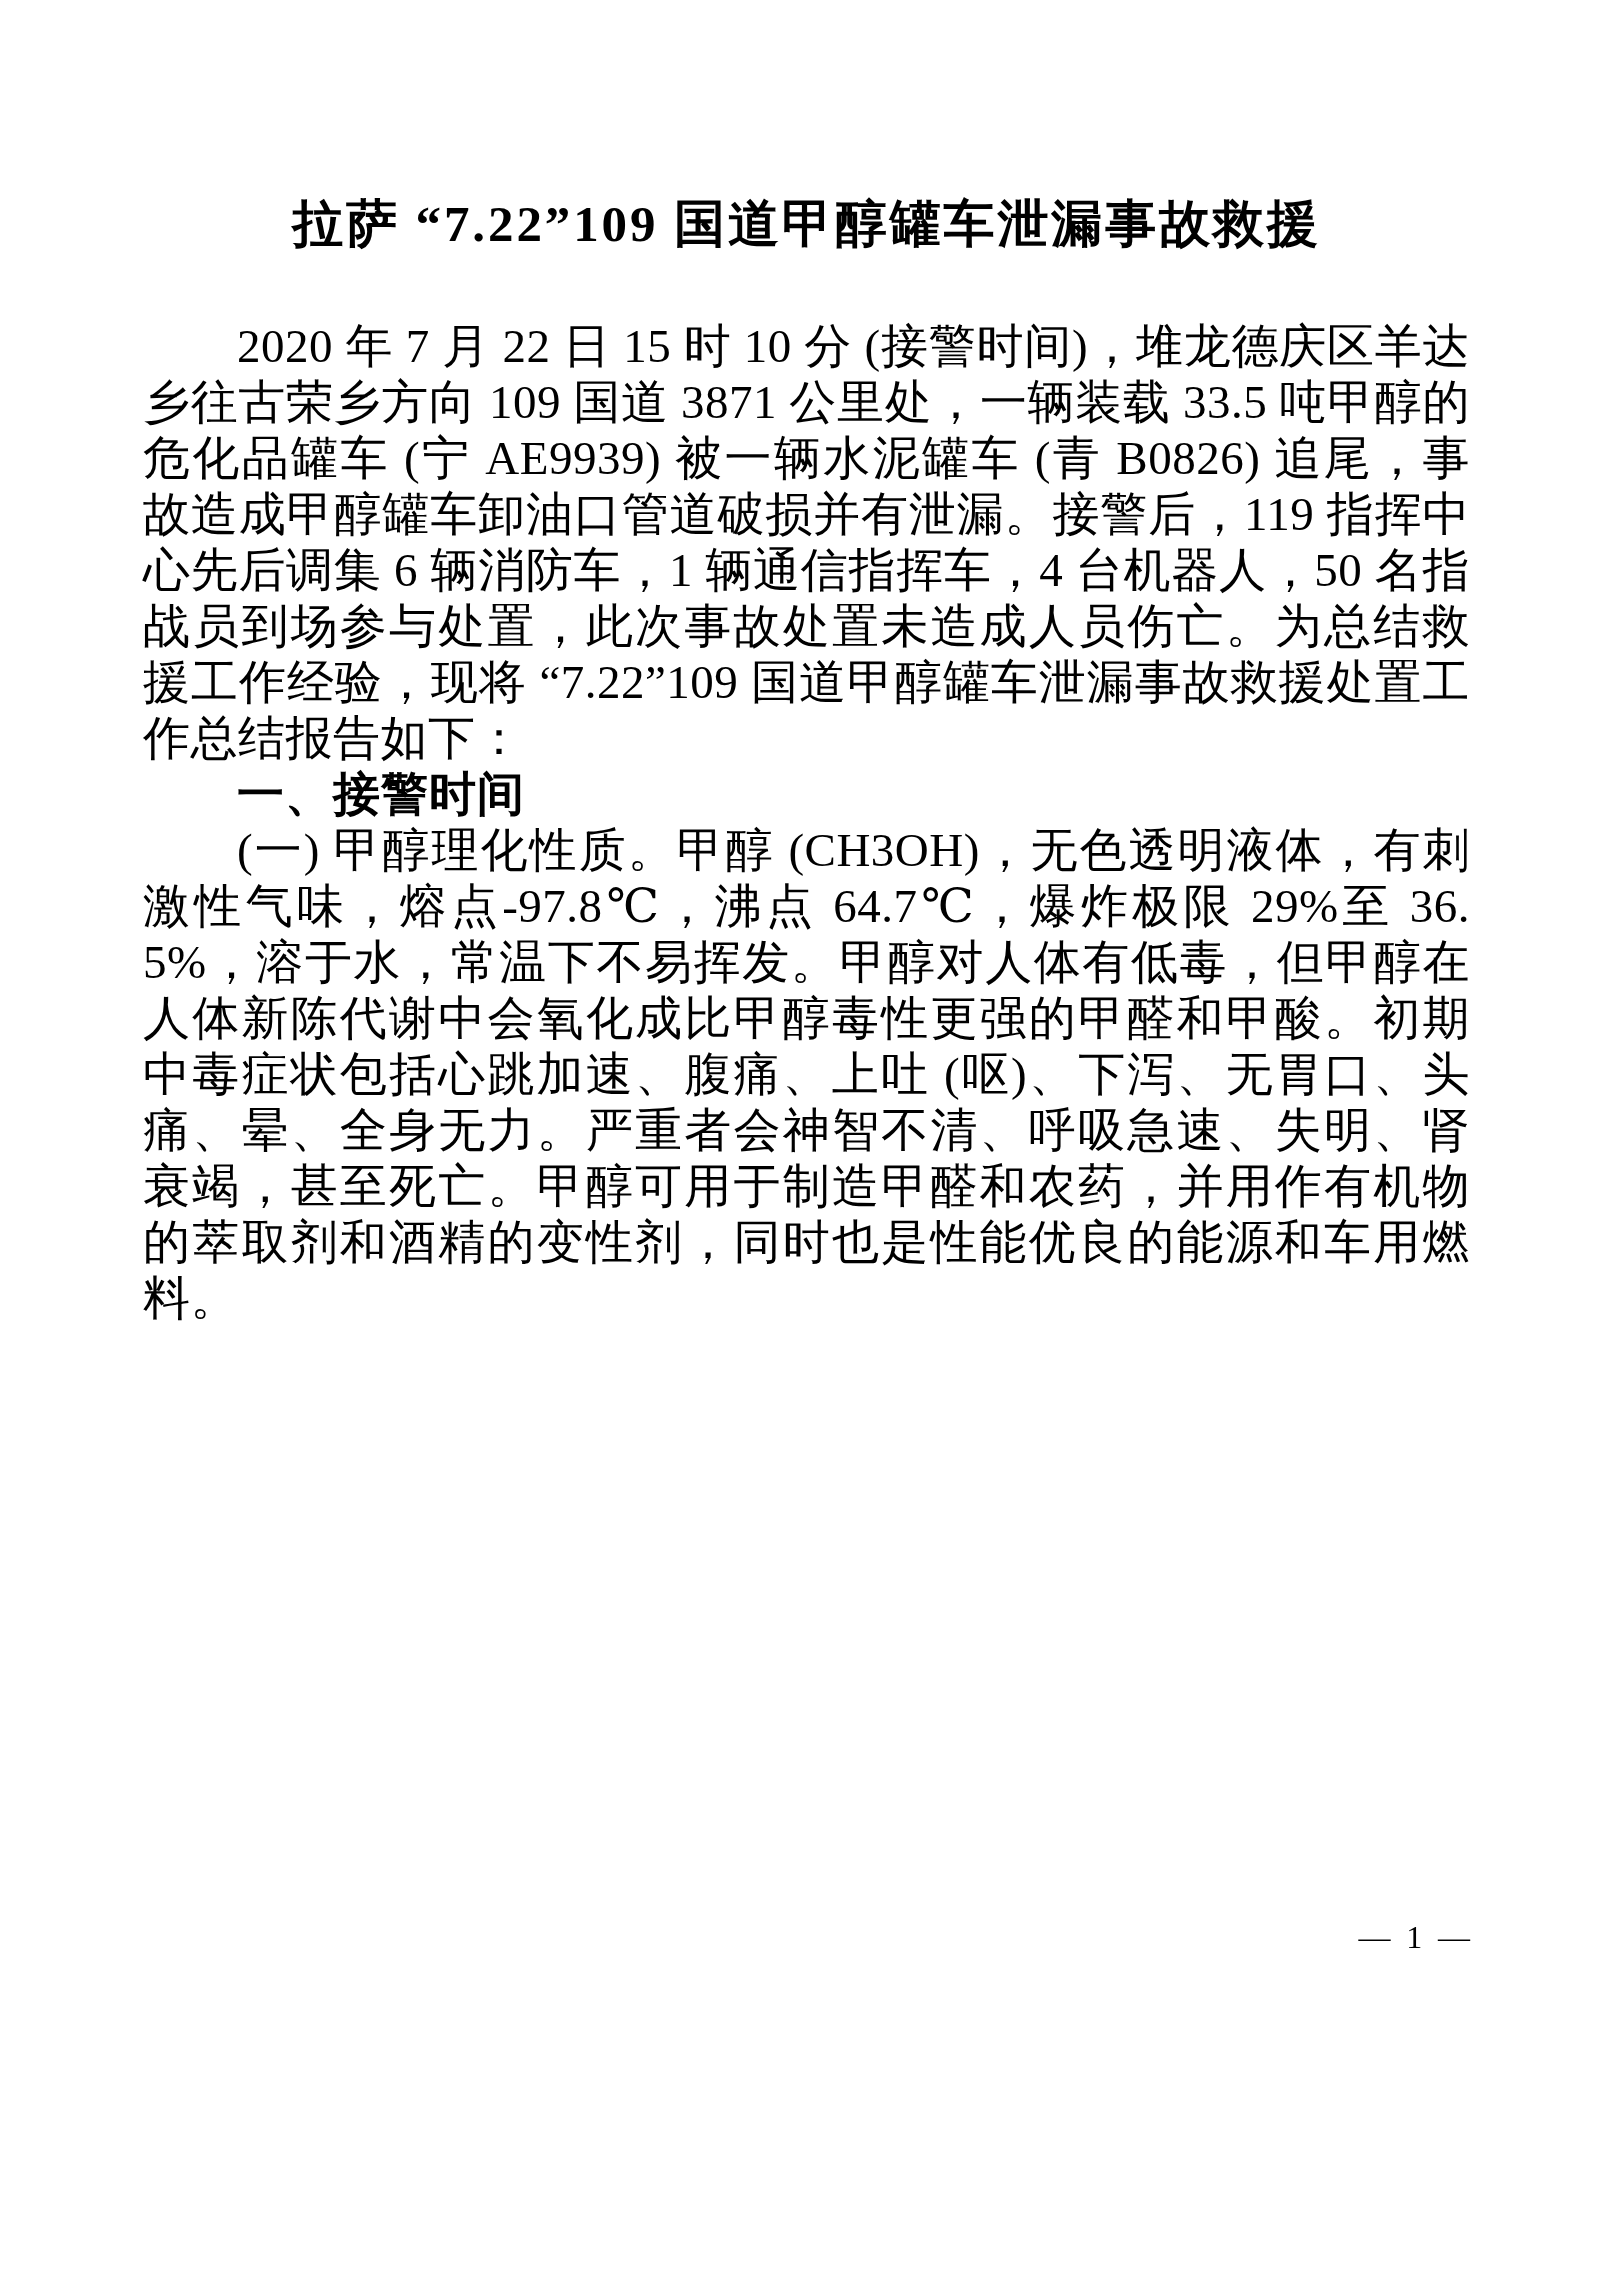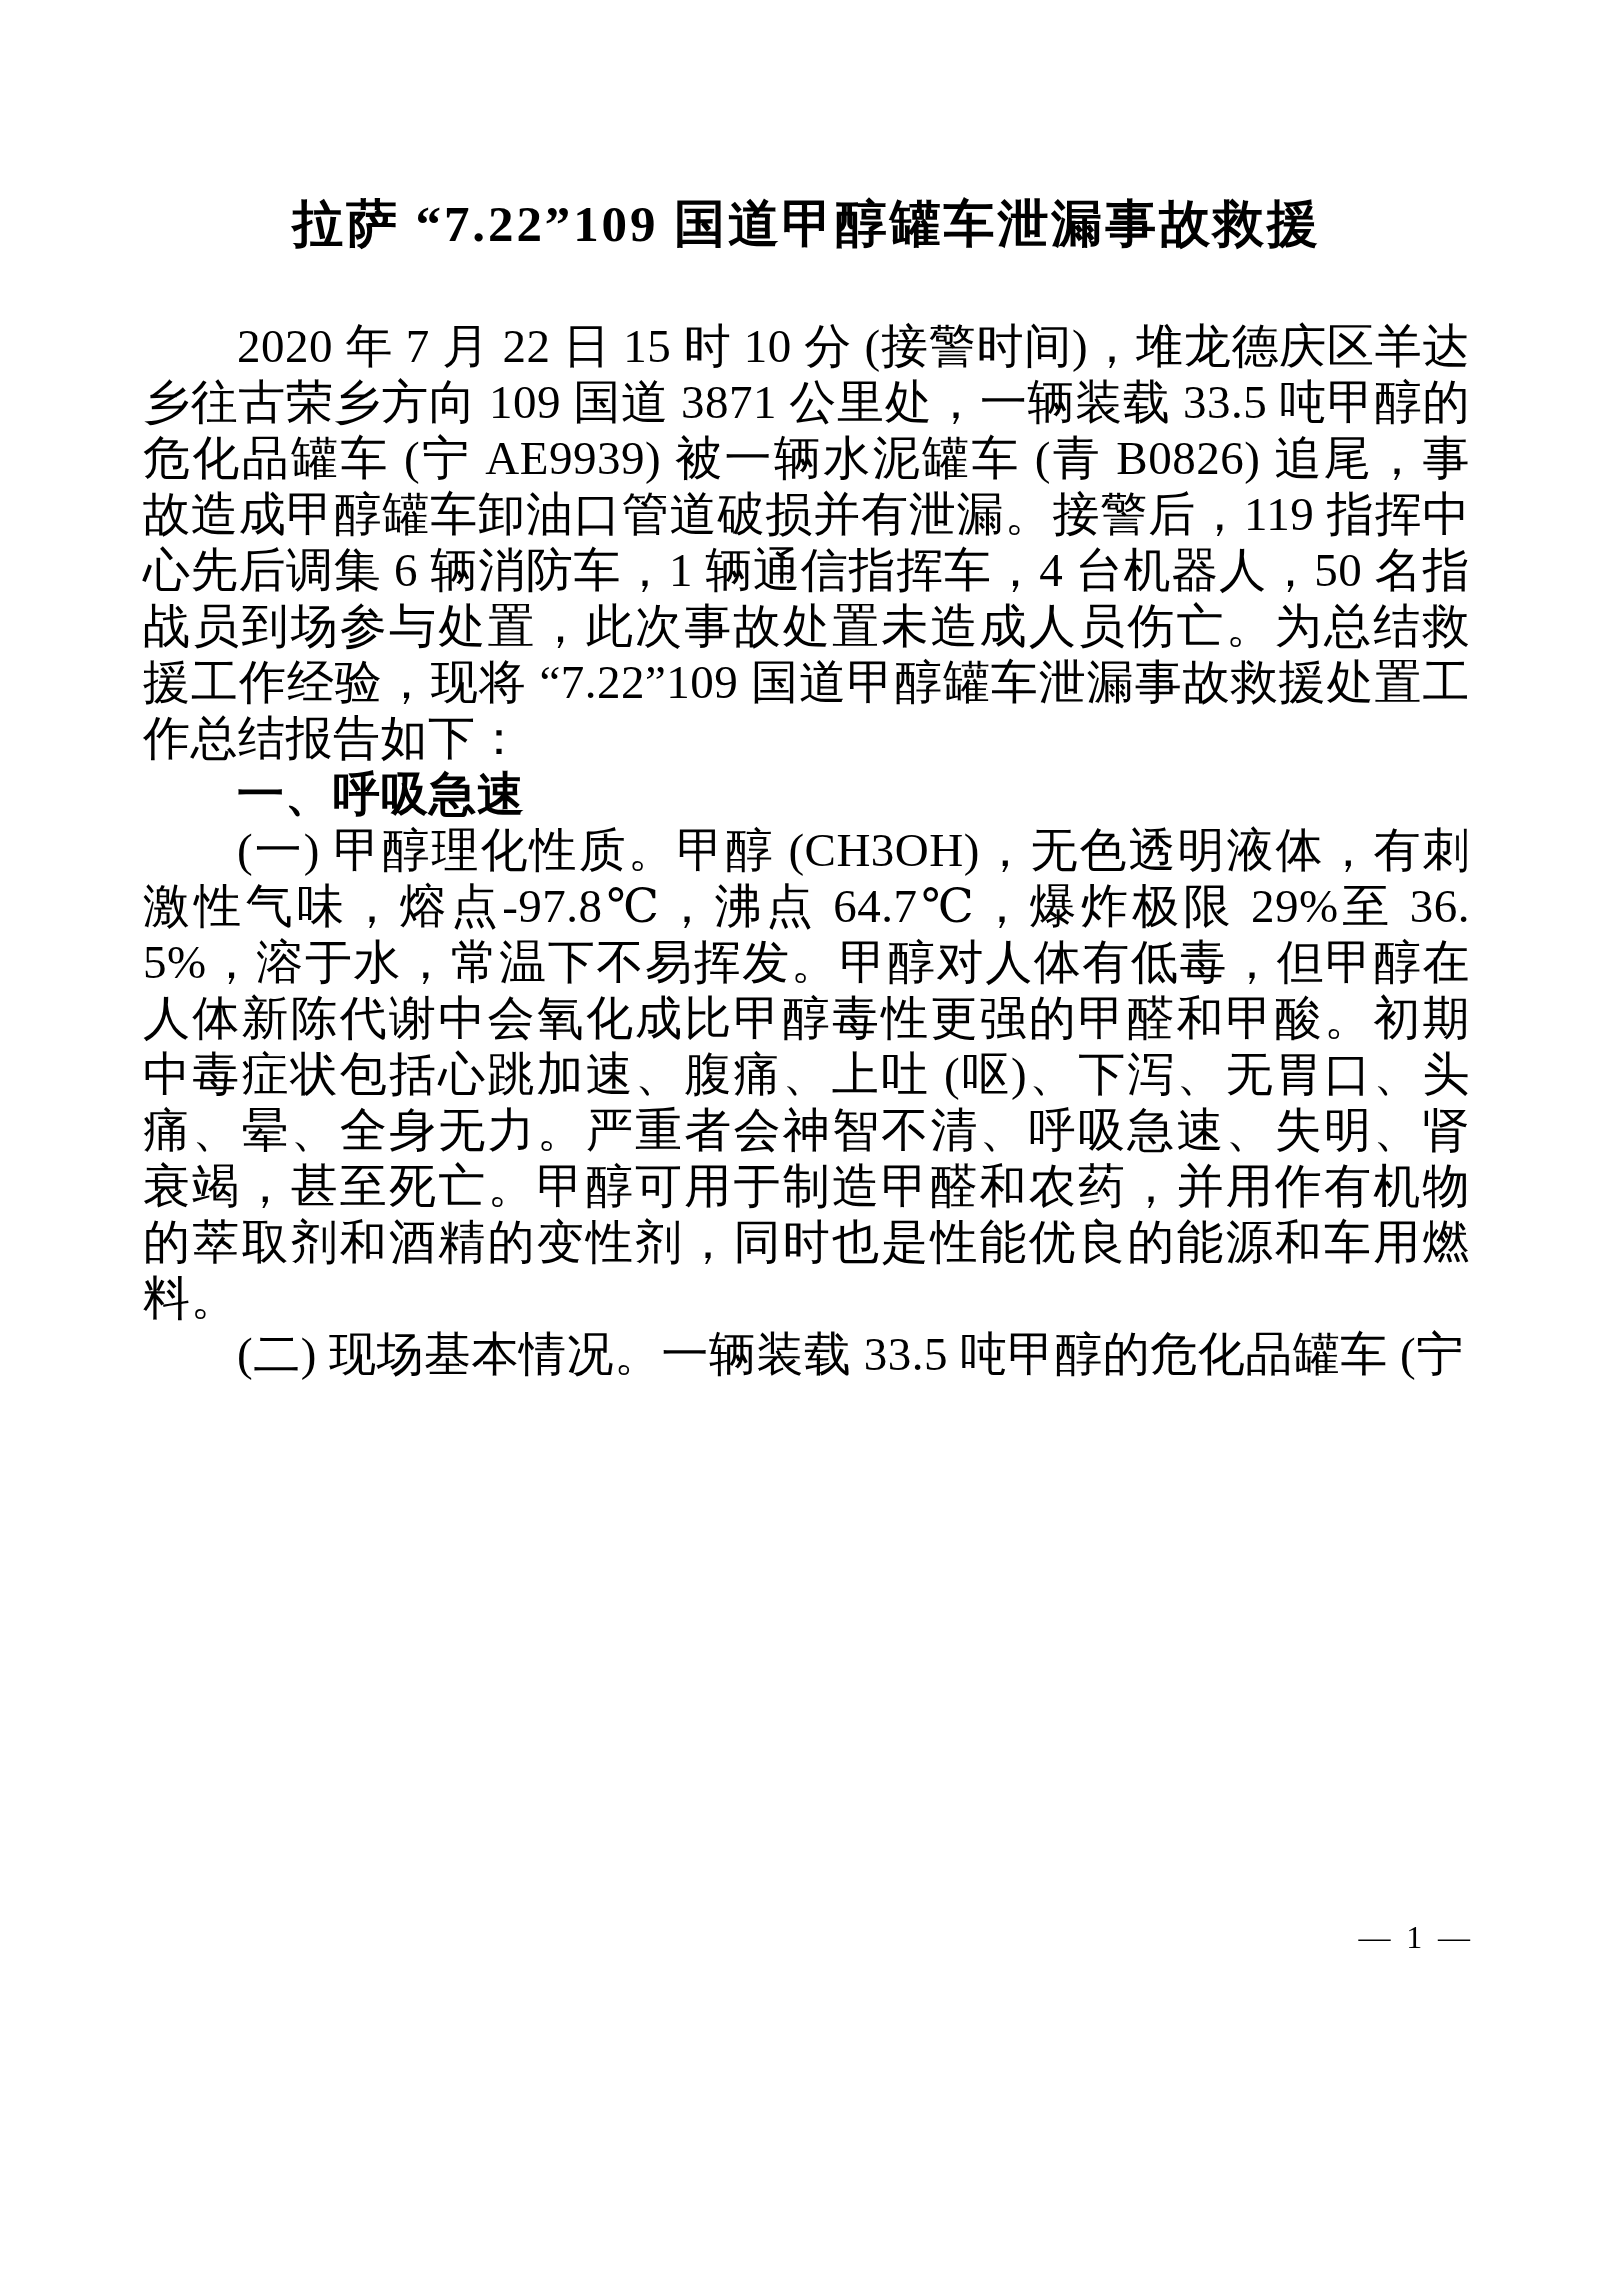--- a/index.html
+++ b/index.html
@@ -58,22 +58,21 @@
   </style>
 </head>
 <body>
 
 <div class="page">
   <div class="content">
     <h1 class="doc-title">拉萨 “7.22”109 国道甲醇罐车泄漏事故救援</h1>
 
     <p class="para">2020 年 7 月 22 日 15 时 10 分 (接警时间)，堆龙德庆区羊达乡往古荣乡方向 109 国道 3871 公里处，一辆装载 33.5 吨甲醇的危化品罐车 (宁 AE9939) 被一辆水泥罐车 (青 B0826) 追尾，事故造成甲醇罐车卸油口管道破损并有泄漏。接警后，119 指挥中心先后调集 6 辆消防车，1 辆通信指挥车，4 台机器人，50 名指战员到场参与处置，此次事故处置未造成人员伤亡。为总结救援工作经验，现将 “7.22”109 国道甲醇罐车泄漏事故救援处置工作总结报告如下：</p>
 
-    <p class="para heading">一、呼吸急速</p>
+    <p class="para heading">一、接警时间</p>
 
     <p class="para">(一) 甲醇理化性质。甲醇 (CH3OH)，无色透明液体，有刺激性气味，熔点-97.8℃，沸点 64.7℃，爆炸极限 29%至 36.5%，溶于水，常温下不易挥发。甲醇对人体有低毒，但甲醇在人体新陈代谢中会氧化成比甲醇毒性更强的甲醛和甲酸。初期中毒症状包括心跳加速、腹痛、上吐 (呕)、下泻、无胃口、头痛、晕、全身无力。严重者会神智不清、呼吸急速、失明、肾衰竭，甚至死亡。甲醇可用于制造甲醛和农药，并用作有机物的萃取剂和酒精的变性剂，同时也是性能优良的能源和车用燃料。</p>
 
-    <p class="para">(二) 现场基本情况。一辆装载 33.5 吨甲醇的危化品罐车 (宁</p>
   </div>
 
   <div class="page-number">— 1 —</div>
 </div>
 
 
 </body></html>

